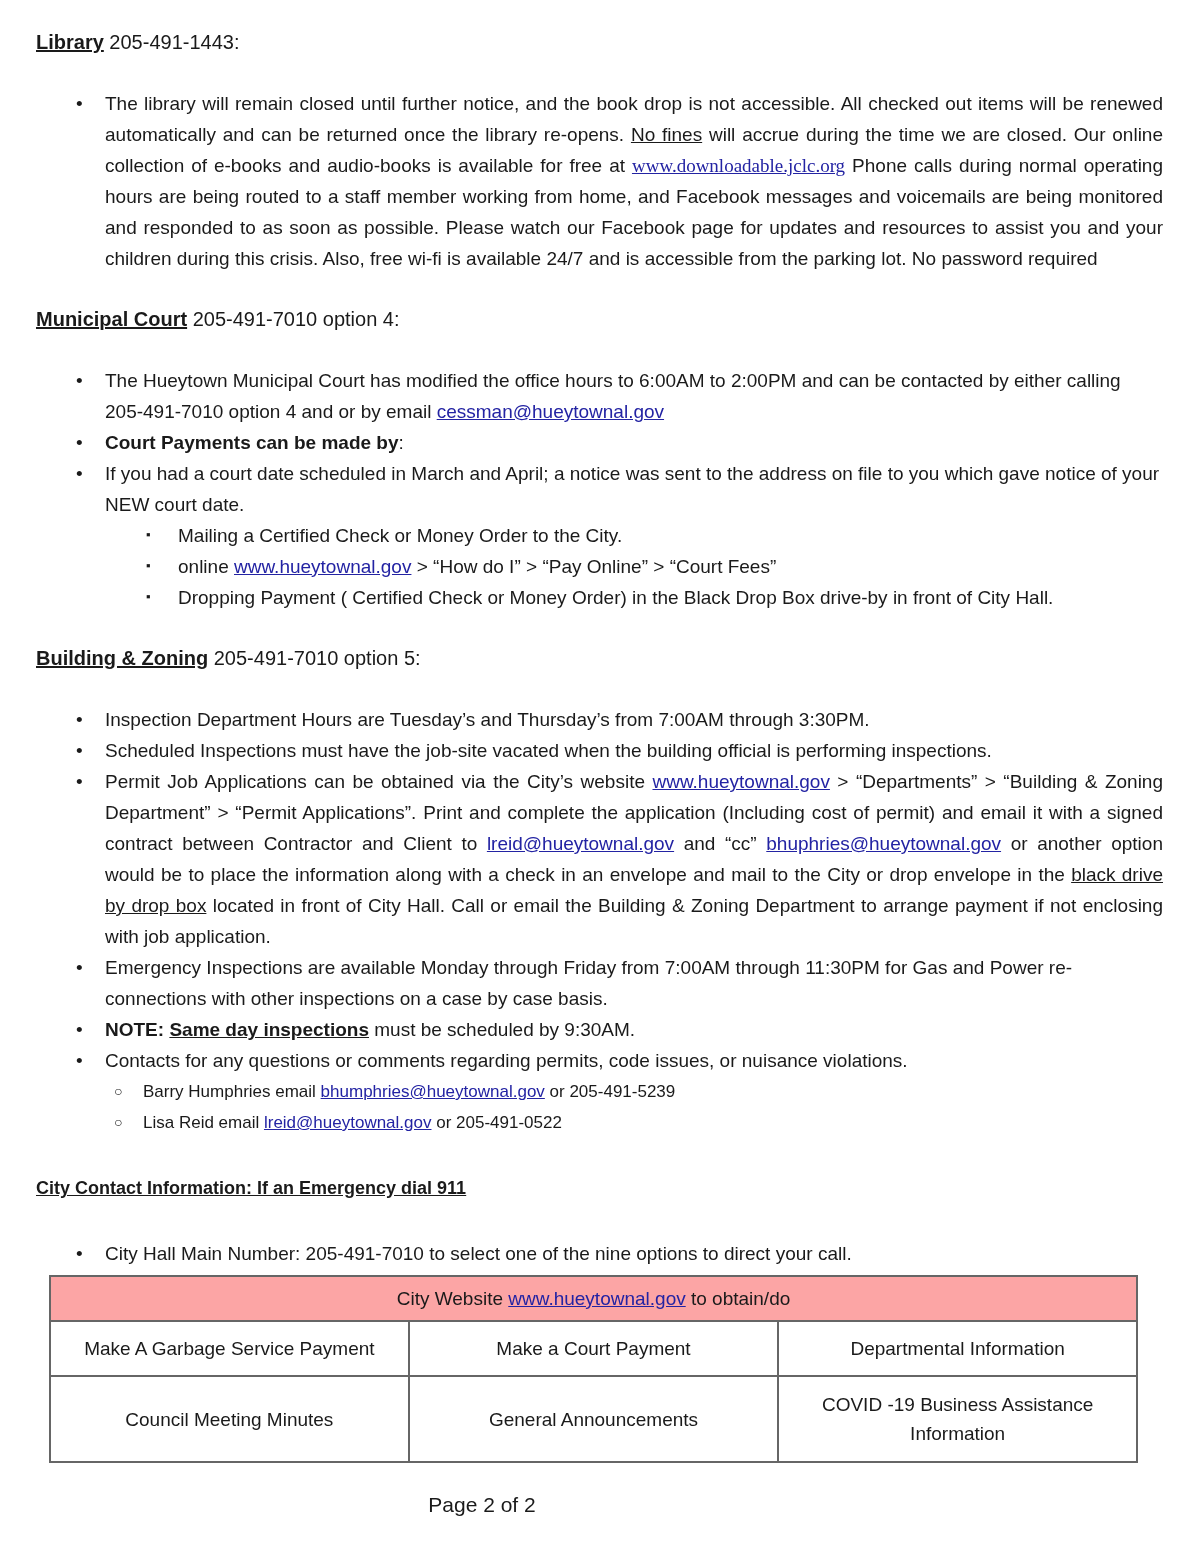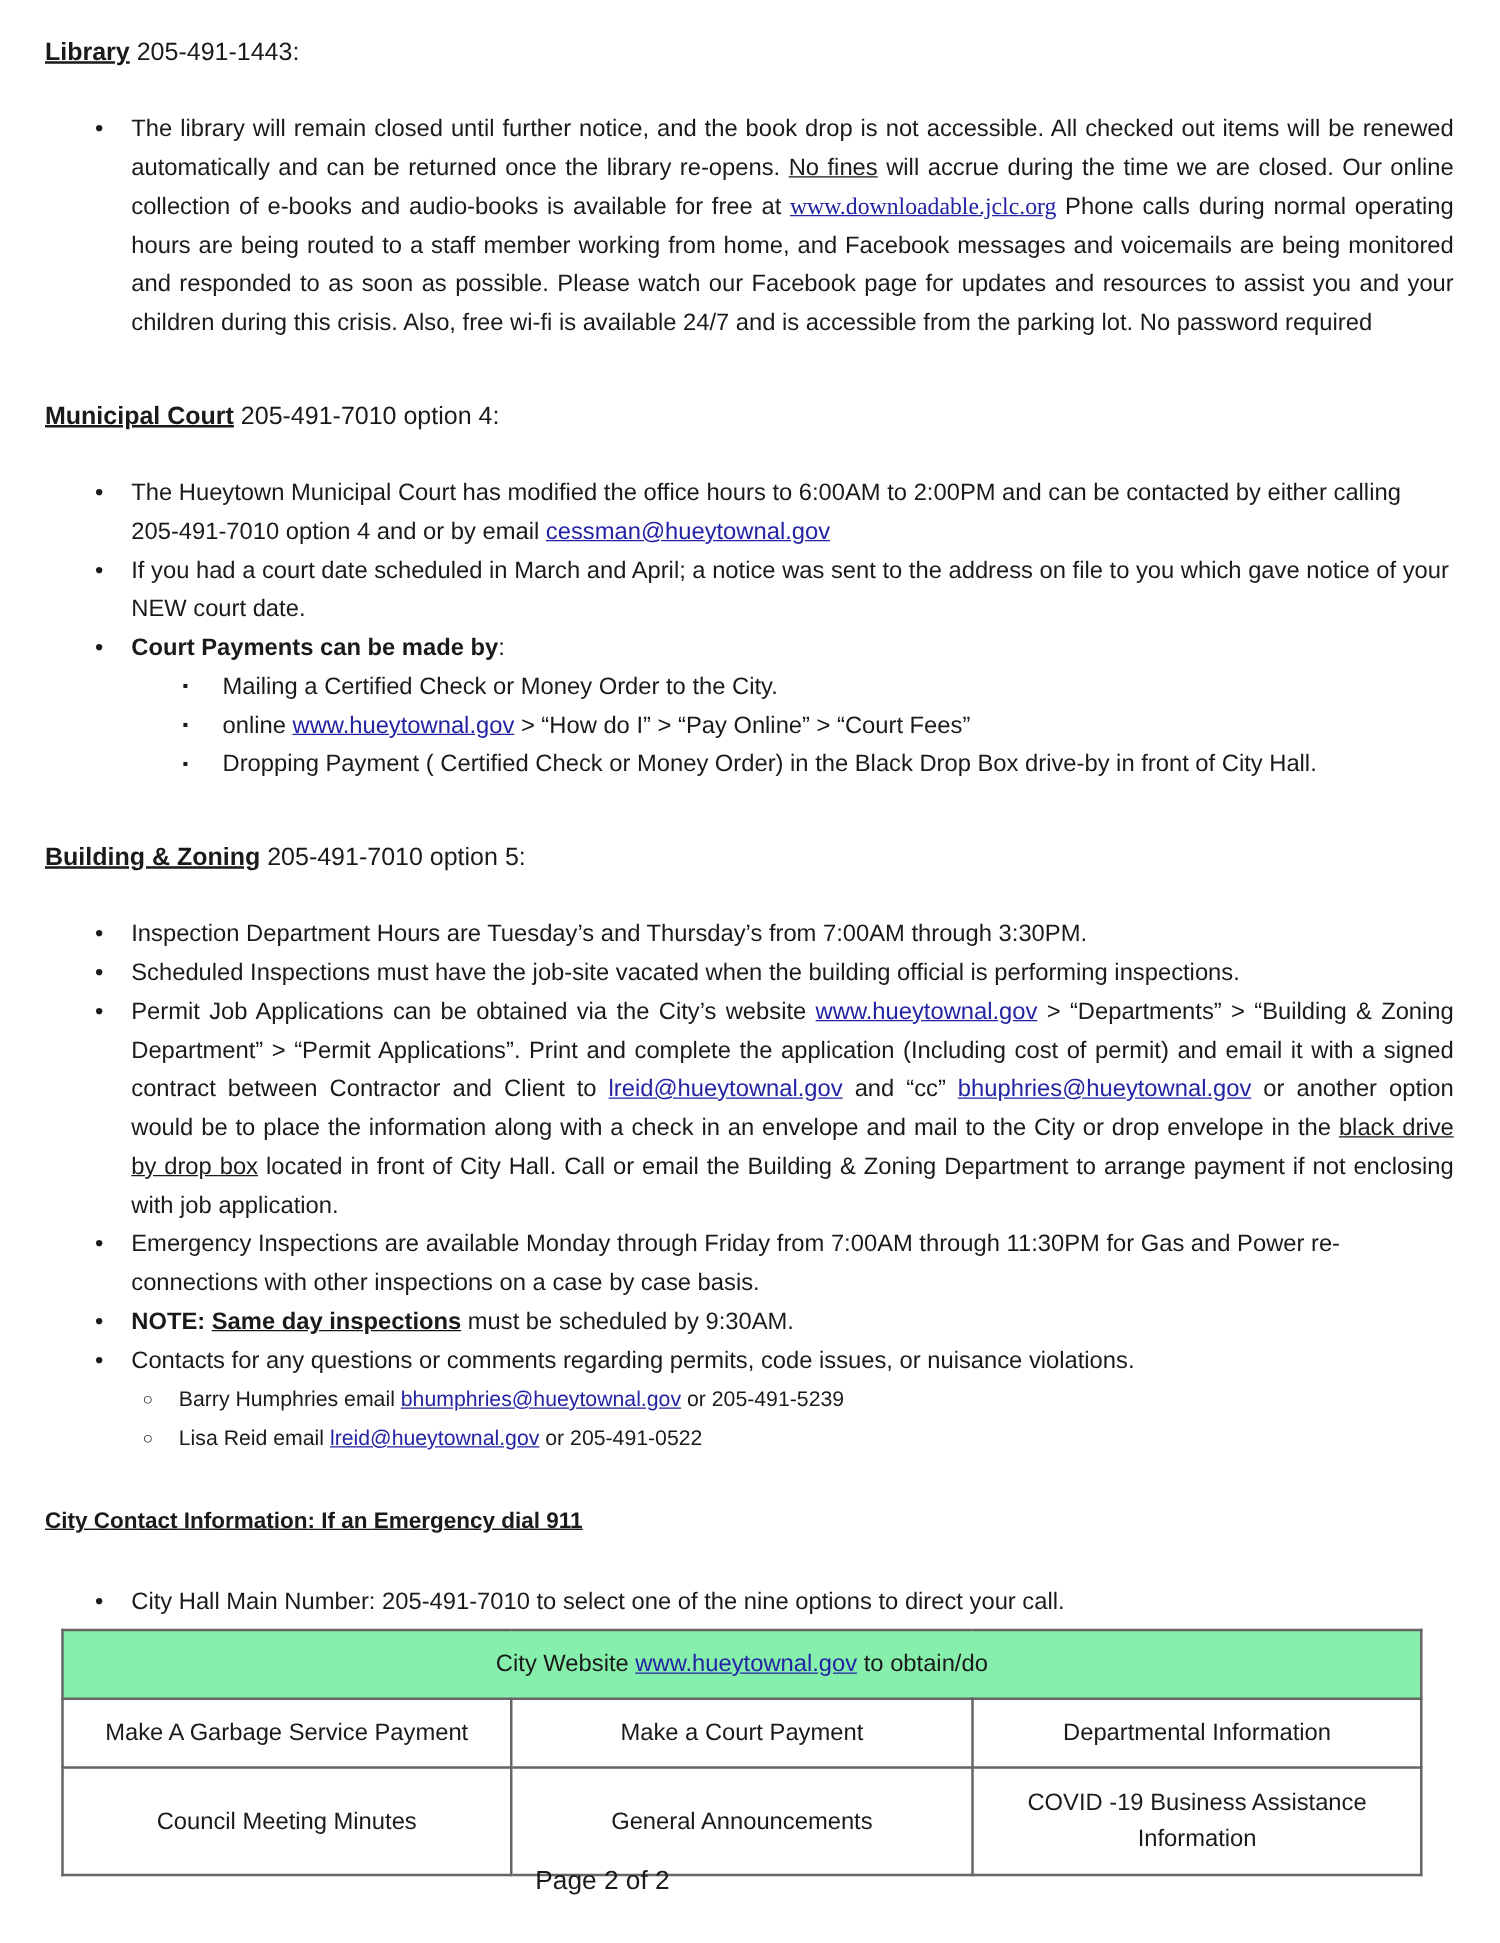--- a/index.html
+++ b/index.html
@@ -8,21 +8,21 @@
     width:1200px; height:1554px; overflow:hidden;
     font-family:"Liberation Sans", sans-serif;
     color:#1a1a1a;
   }
   .page { position:relative; width:1200px; height:1554px; padding:30px 37px 0 36px; }
 
   .heading { font-size:20px; line-height:25px; margin-bottom:33px; }
   .just { text-align:justify; }
 
   .sec { margin-bottom:31px; }
-  .sec-gap { margin-top:47px; }
+  .sec-gap { margin-top:33px; }
 
   .li1 { position:relative; padding-left:69px; font-size:19px; line-height:31px; }
   .li1::before { content:"•"; position:absolute; left:40px; top:0; }
   .li2 { position:relative; padding-left:142px; font-size:19px; line-height:31px; }
   .li2::before { content:"▪"; position:absolute; left:110px; top:-1px; font-size:13px; }
   .li3 { position:relative; padding-left:107px; font-size:17px; line-height:31px; }
   .li3::before { content:"○"; position:absolute; left:78px; top:0; font-size:14px; }
 
   .s-p { }
   .s-b { font-weight:bold; }
@@ -37,21 +37,21 @@
   }
 
   .info-table {
     width:1089px; margin-left:13px; margin-top:6px;
     border-collapse:collapse;
   }
   .info-table th, .info-table td {
     border:2px solid #666666; font-size:19px; font-weight:normal;
     text-align:center; vertical-align:middle; padding:6px 12px; line-height:29px;
   }
-  .info-table thead th { background:#86efac; height:55px;margin-left:21px; }
+  .info-table thead th { background:#fca5a5; height:45px;margin-left:21px; }
   .row-1 td { height:55px; }
   .row-2 td { height:86px; }
 
   .footer {
     position:absolute; left:0; top:1493px; width:964px;
     text-align:center; font-family:Liberation Sans, sans-serif; font-size:21px;
   }
 </style>
 </head>
 <body>
@@ -59,22 +59,22 @@
 <div class="page">
 
   <div class="sec">
     <div class="heading"><span class="s-bu">Library</span><span class="s-p"> 205-491-1443:</span></div>
     <div class="li1 just"><span class="s-p">The library will remain closed until further notice, and the book drop is not accessible.  All checked out items will be renewed automatically and can be returned once the library re-opens.  </span><span class="s-u">No fines</span><span class="s-p"> will accrue during the time we are closed.  Our online collection of e-books and audio-books is available for free at </span><a class="s-ls" href="#">www.downloadable.jclc.org</a><span class="s-p">   Phone calls during normal operating hours are being routed to a staff member working from home, and Facebook messages and voicemails are being monitored and responded to as soon as possible.  Please watch our Facebook page for updates and resources to assist you and your children during this crisis. Also, free wi-fi is available 24/7 and is accessible from the parking lot.  No password required</span></div>
   </div>
 
   <div class="sec sec-gap">
     <div class="heading"><span class="s-bu">Municipal Court</span><span class="s-p"> 205-491-7010 option 4:</span></div>
     <div class="li1"><span class="s-p">The Hueytown Municipal Court has modified the office hours to 6:00AM to 2:00PM and can be contacted by either calling 205-491-7010 option 4 and or by email </span><a class="s-l" href="#">cessman@hueytownal.gov</a></div>
+    <div class="li1"><span class="s-b">Court Payments can be made by</span><span class="s-p">:</span></div>
     <div class="li1"><span class="s-p">If you had a court date scheduled in March and April; a notice was sent to the address on file to you which gave notice of your NEW court date.</span></div>
-    <div class="li1"><span class="s-b">Court Payments can be made by</span><span class="s-p">:</span></div>
     <div class="li2"><span class="s-p">Mailing a Certified Check or Money Order to the City.</span></div>
     <div class="li2"><span class="s-p">online </span><a class="s-l" href="#">www.hueytownal.gov</a><span class="s-p"> &gt; “How do I” &gt; “Pay Online” &gt; “Court Fees”</span></div>
     <div class="li2 just"><span class="s-p">Dropping Payment ( Certified Check or Money Order) in the Black Drop Box drive-by in front of City Hall.</span></div>
   </div>
 
   <div class="sec sec-gap">
     <div class="heading"><span class="s-bu">Building &amp; Zoning</span><span class="s-p"> 205-491-7010 option 5:</span></div>
     <div class="li1"><span class="s-p">Inspection Department Hours are Tuesday’s and Thursday’s from 7:00AM through 3:30PM.</span></div>
     <div class="li1"><span class="s-p">Scheduled Inspections must have the job-site vacated when the building official is performing inspections.</span></div>
     <div class="li1 just"><span class="s-p">Permit Job Applications can be obtained via the City’s website </span><a class="s-l" href="#">www.hueytownal.gov</a><span class="s-p"> &gt; “Departments” &gt; “Building &amp; Zoning Department” &gt; “Permit Applications”. Print and complete the application (Including cost of permit) and email it with a signed contract between Contractor and Client to </span><a class="s-l" href="#">lreid@hueytownal.gov</a><span class="s-p"> and “cc” </span><a class="s-l" href="#">bhuphries@hueytownal.gov</a><span class="s-p">  or another option would be to place the information along with a check in an envelope and mail to the City or drop envelope in the </span><span class="s-u">black drive by drop box</span><span class="s-p"> located in front of City Hall. Call or email the Building &amp; Zoning Department to arrange payment if not enclosing with job application.</span></div>

